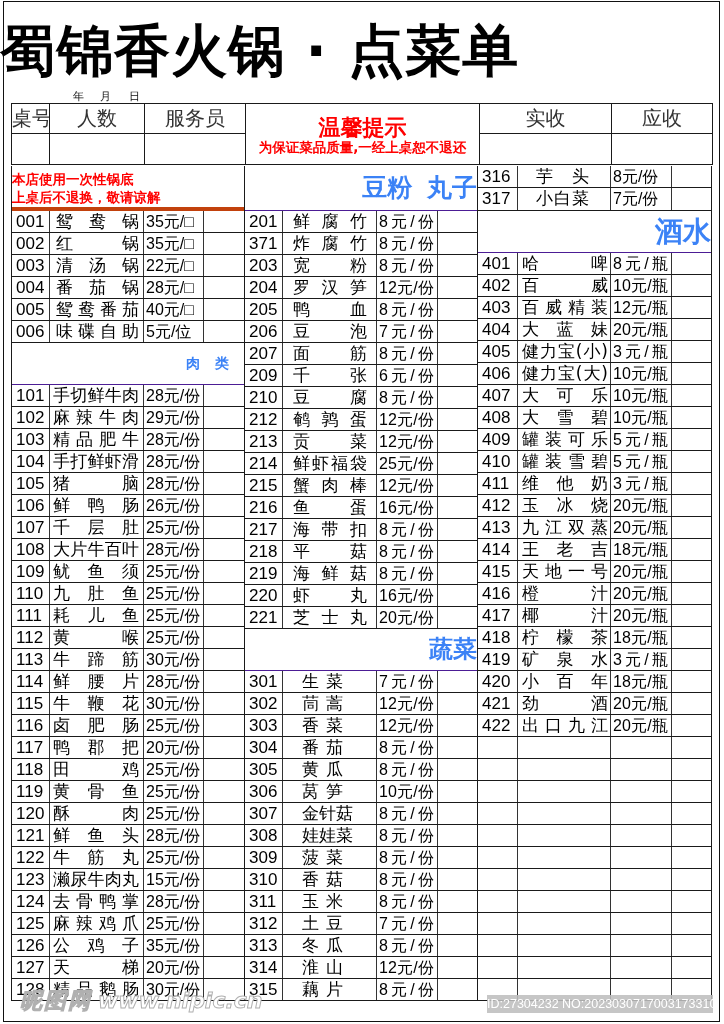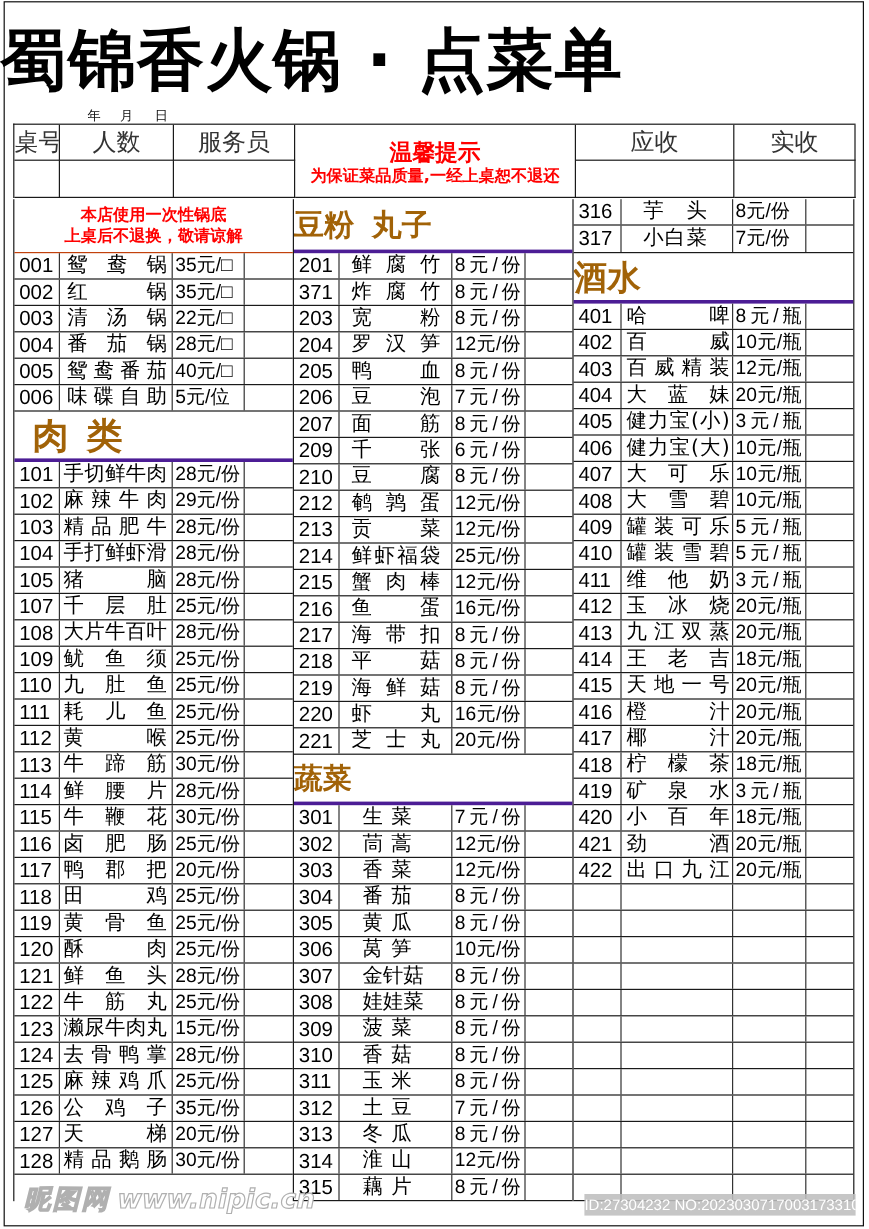--- a/index.html
+++ b/index.html
@@ -5,29 +5,29 @@
 *{box-sizing:border-box;margin:0;padding:0}
 html,body{width:724px;height:1024px;background:#fff;overflow:hidden}
 body{position:relative;font-family:"DejaVu Sans",sans-serif;color:#000}
 .frame{position:absolute;left:3px;top:1px;width:717px;height:1021px;border:1.5px solid #111}
 .title{position:absolute;left:0;top:22px;width:724px;font-size:56px;line-height:58px;font-weight:bold;white-space:pre;letter-spacing:1px}
 .date{position:absolute;top:90px;font-size:11px;line-height:13px;color:#111}
 .hdr{position:absolute;left:11px;top:103px;display:grid;grid-template-columns:38px 95px 101px 234px 132px 101px;grid-template-rows:30px 31px;border-top:1.5px solid #1a1a1a;border-left:1.5px solid #1a1a1a}
 .hdr>div{border-right:1px solid #1a1a1a;border-bottom:1px solid #1a1a1a}
 .hlabel{font-family:"DejaVu Serif",serif;font-size:20px;line-height:29px;text-align:center;color:#333;white-space:nowrap;overflow:hidden}
 .tip{grid-column:4;grid-row:1/3;display:flex;flex-direction:column;align-items:center;justify-content:center;color:#f00;font-weight:bold;padding-top:4px}
-.tip-title{font-size:19px;line-height:21px}
+.tip-title{font-size:22px;line-height:21px}
 .tip-sub{font-size:13.5px;line-height:18px;white-space:nowrap}
 .sec{position:absolute;top:165.5px;height:835px;border-right:1px solid #1a1a1a}
 .sec-left{left:11px;width:234px;border-left:1.5px solid #1a1a1a}
 .sec-mid{left:245px;width:233px}
 .sec-right{left:478px;width:234px}
-.notice{height:45px;border-bottom:1px solid #c2410c;color:#f00;font-weight:bold;font-size:13.5px;line-height:18px;text-align:center;padding-top:4px;white-space:nowrap;overflow:hidden}
-.sec-head{border-bottom:3px solid #4c1d95;color:#a16207;text-align:left;font-weight:bold;white-space:pre;overflow:hidden}
-.meat-head{height:42px;line-height:41px;font-size:30px;letter-spacing:15px;padding-left:15px}
+.notice{height:45px;border-bottom:4px solid #c2410c;color:#f00;font-weight:bold;font-size:13.5px;line-height:18px;text-align:left;padding-top:4px;white-space:nowrap;overflow:hidden}
+.sec-head{border-bottom:1px solid #4c1d95;color:#3b82f6;text-align:right;font-weight:bold;white-space:pre;overflow:hidden}
+.meat-head{height:42px;line-height:41px;font-size:14px;letter-spacing:15px;padding-left:15px}
 .beans-head{height:45px;line-height:44px;font-size:25px;word-spacing:6px}
 .veg-head{height:42px;line-height:41px;font-size:24px}
 .drinks-head{height:42px;line-height:41px;font-size:28px}
 .row{display:grid;height:22px;border-bottom:1px solid #1a1a1a}
 .sec-left .row{grid-template-columns:38px 94px 60px 1fr}
 .sec-mid .row{grid-template-columns:38px 94px 61px 1fr}
 .sec-right .row{grid-template-columns:40px 93px 61px 1fr}
 .veg2 .row{height:22.5px}
 .c{border-right:1px solid #333;white-space:nowrap;overflow:hidden;line-height:21px}
 .c:last-child{border-right:none}
@@ -58,22 +58,22 @@
 <span class="date" style="left:129px">日</span>
 
 <div class="hdr">
   <div class="hlabel">桌号</div>
   <div class="hlabel">人数</div>
   <div class="hlabel">服务员</div>
   <div class="tip">
     <div class="tip-title">温馨提示</div>
     <div class="tip-sub">为保证菜品质量,一经上桌恕不退还</div>
   </div>
+  <div class="hlabel">实收</div>
   <div class="hlabel">应收</div>
-  <div class="hlabel">实收</div>
   <div></div>
   <div></div>
   <div></div>
   <div></div>
   <div></div>
 </div>
 
 <div class="sec sec-left">
   <div class="notice">
     <div>本店使用一次性锅底</div>
@@ -152,20 +152,26 @@
     <div class="c qty"></div>
   </div>
 
   <div class="row">
     <div class="c code">105</div>
     <div class="c name">猪脑</div>
     <div class="c price">28元/份</div>
     <div class="c qty"></div>
   </div>
 
+  <div class="row">
+    <div class="c code">106</div>
+    <div class="c name">鲜鸭肠</div>
+    <div class="c price">26元/份</div>
+    <div class="c qty"></div>
+  </div>
 
   <div class="row">
     <div class="c code">107</div>
     <div class="c name">千层肚</div>
     <div class="c price">25元/份</div>
     <div class="c qty"></div>
   </div>
 
   <div class="row">
     <div class="c code">108</div>

